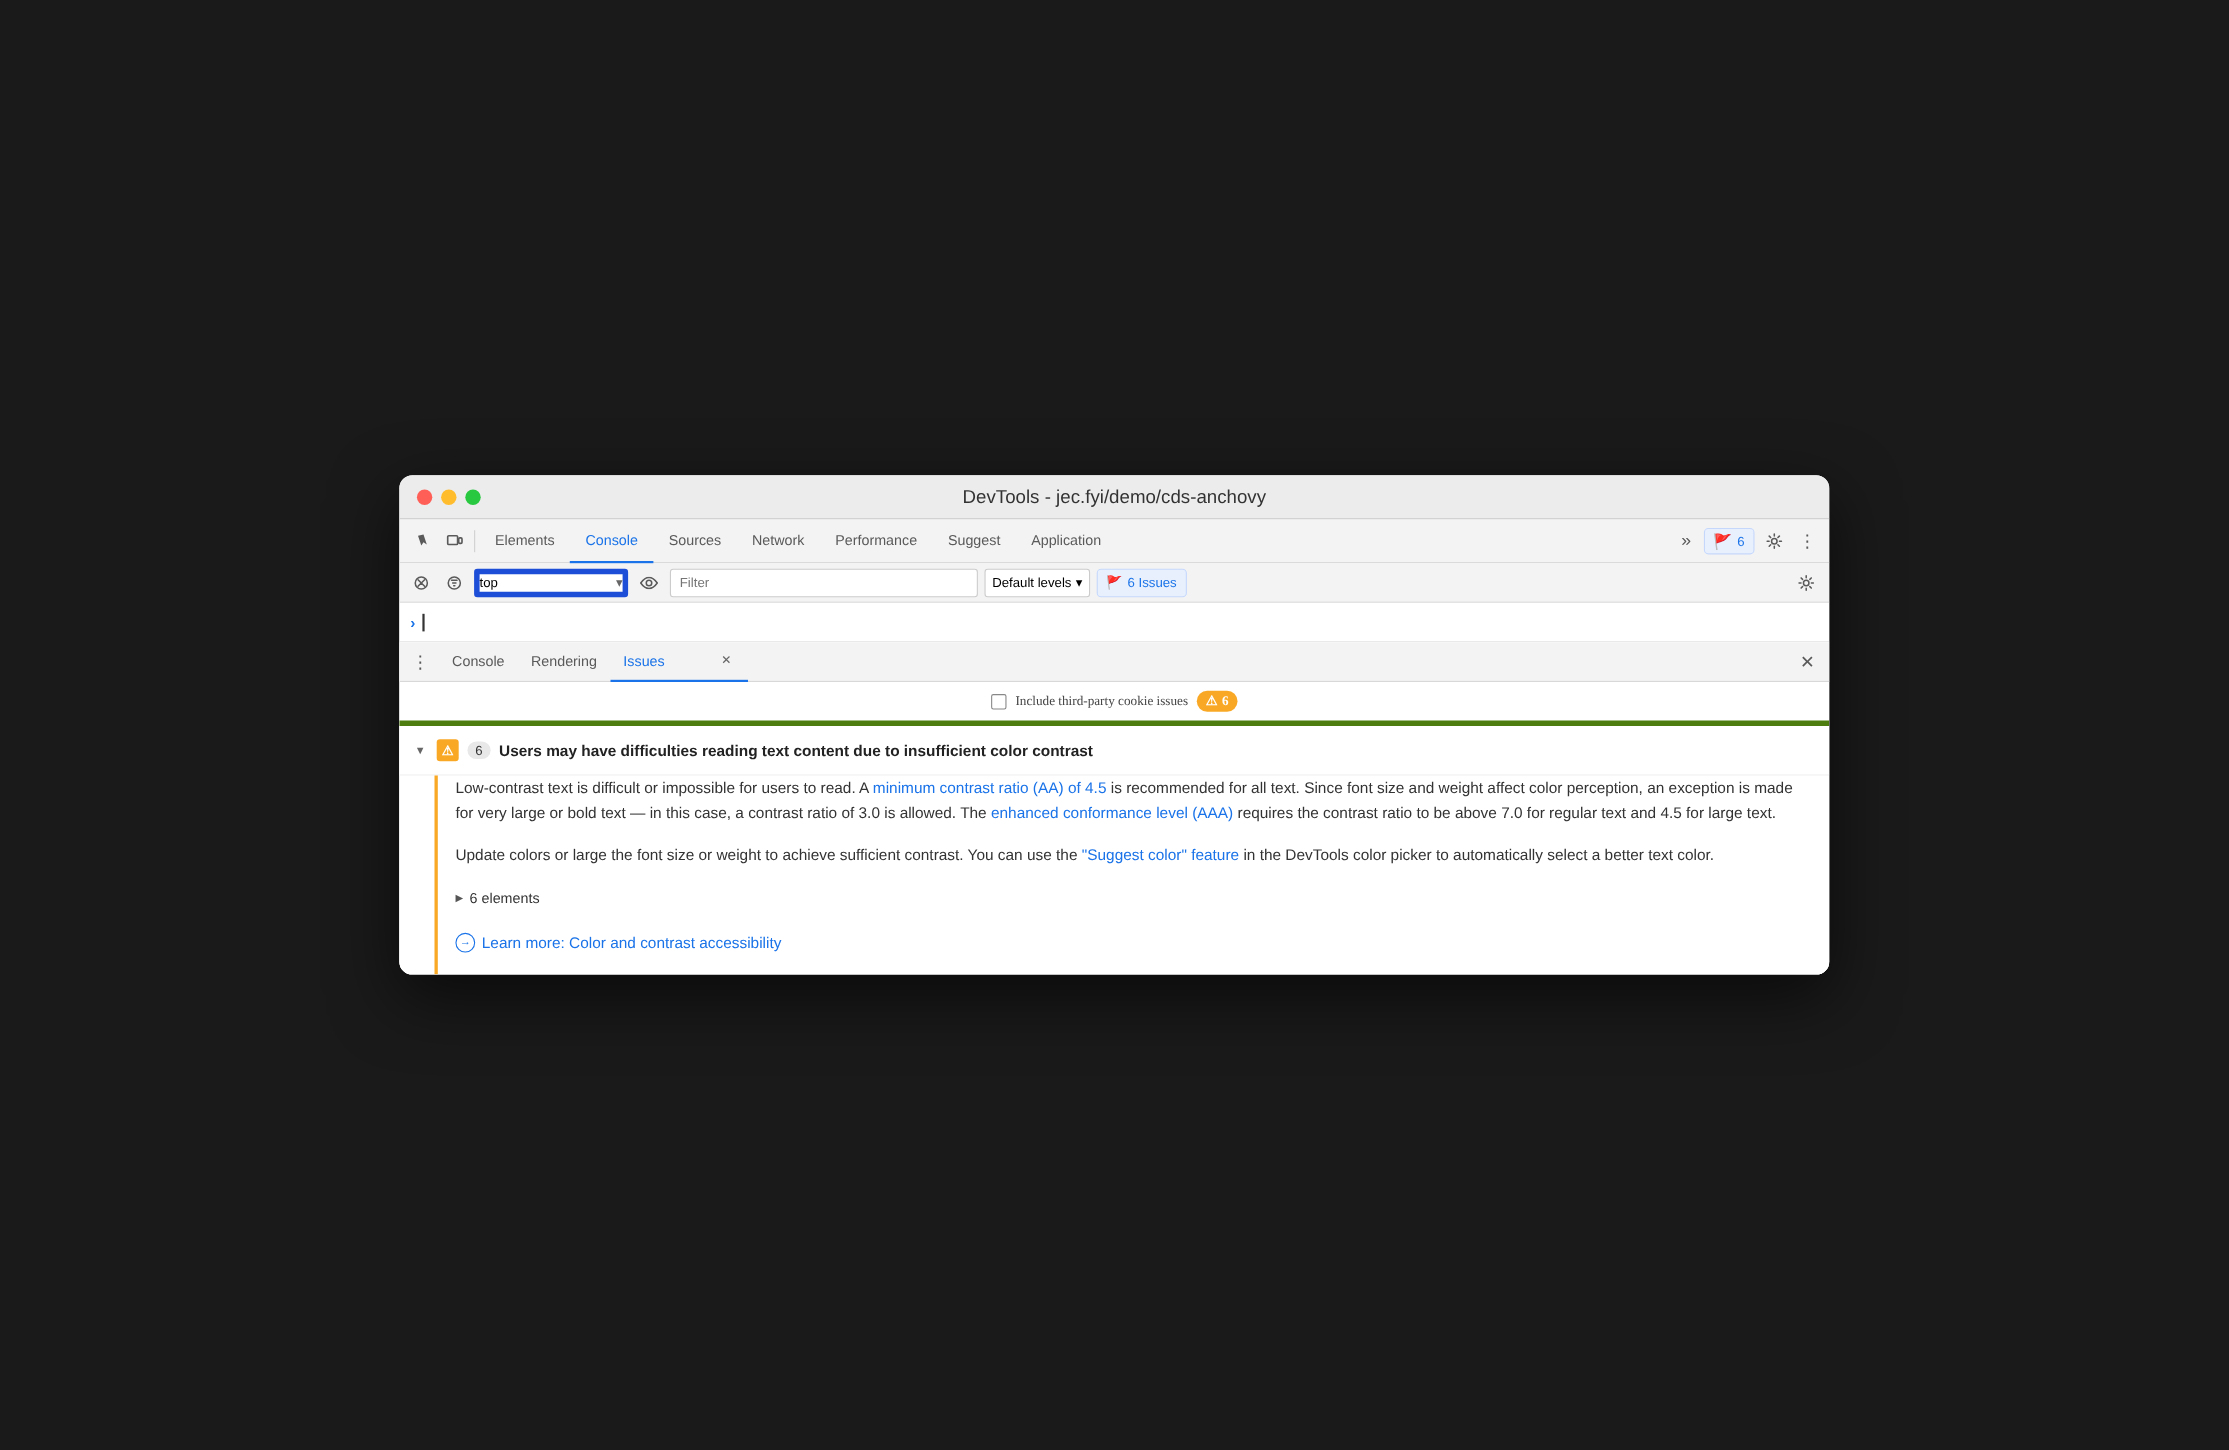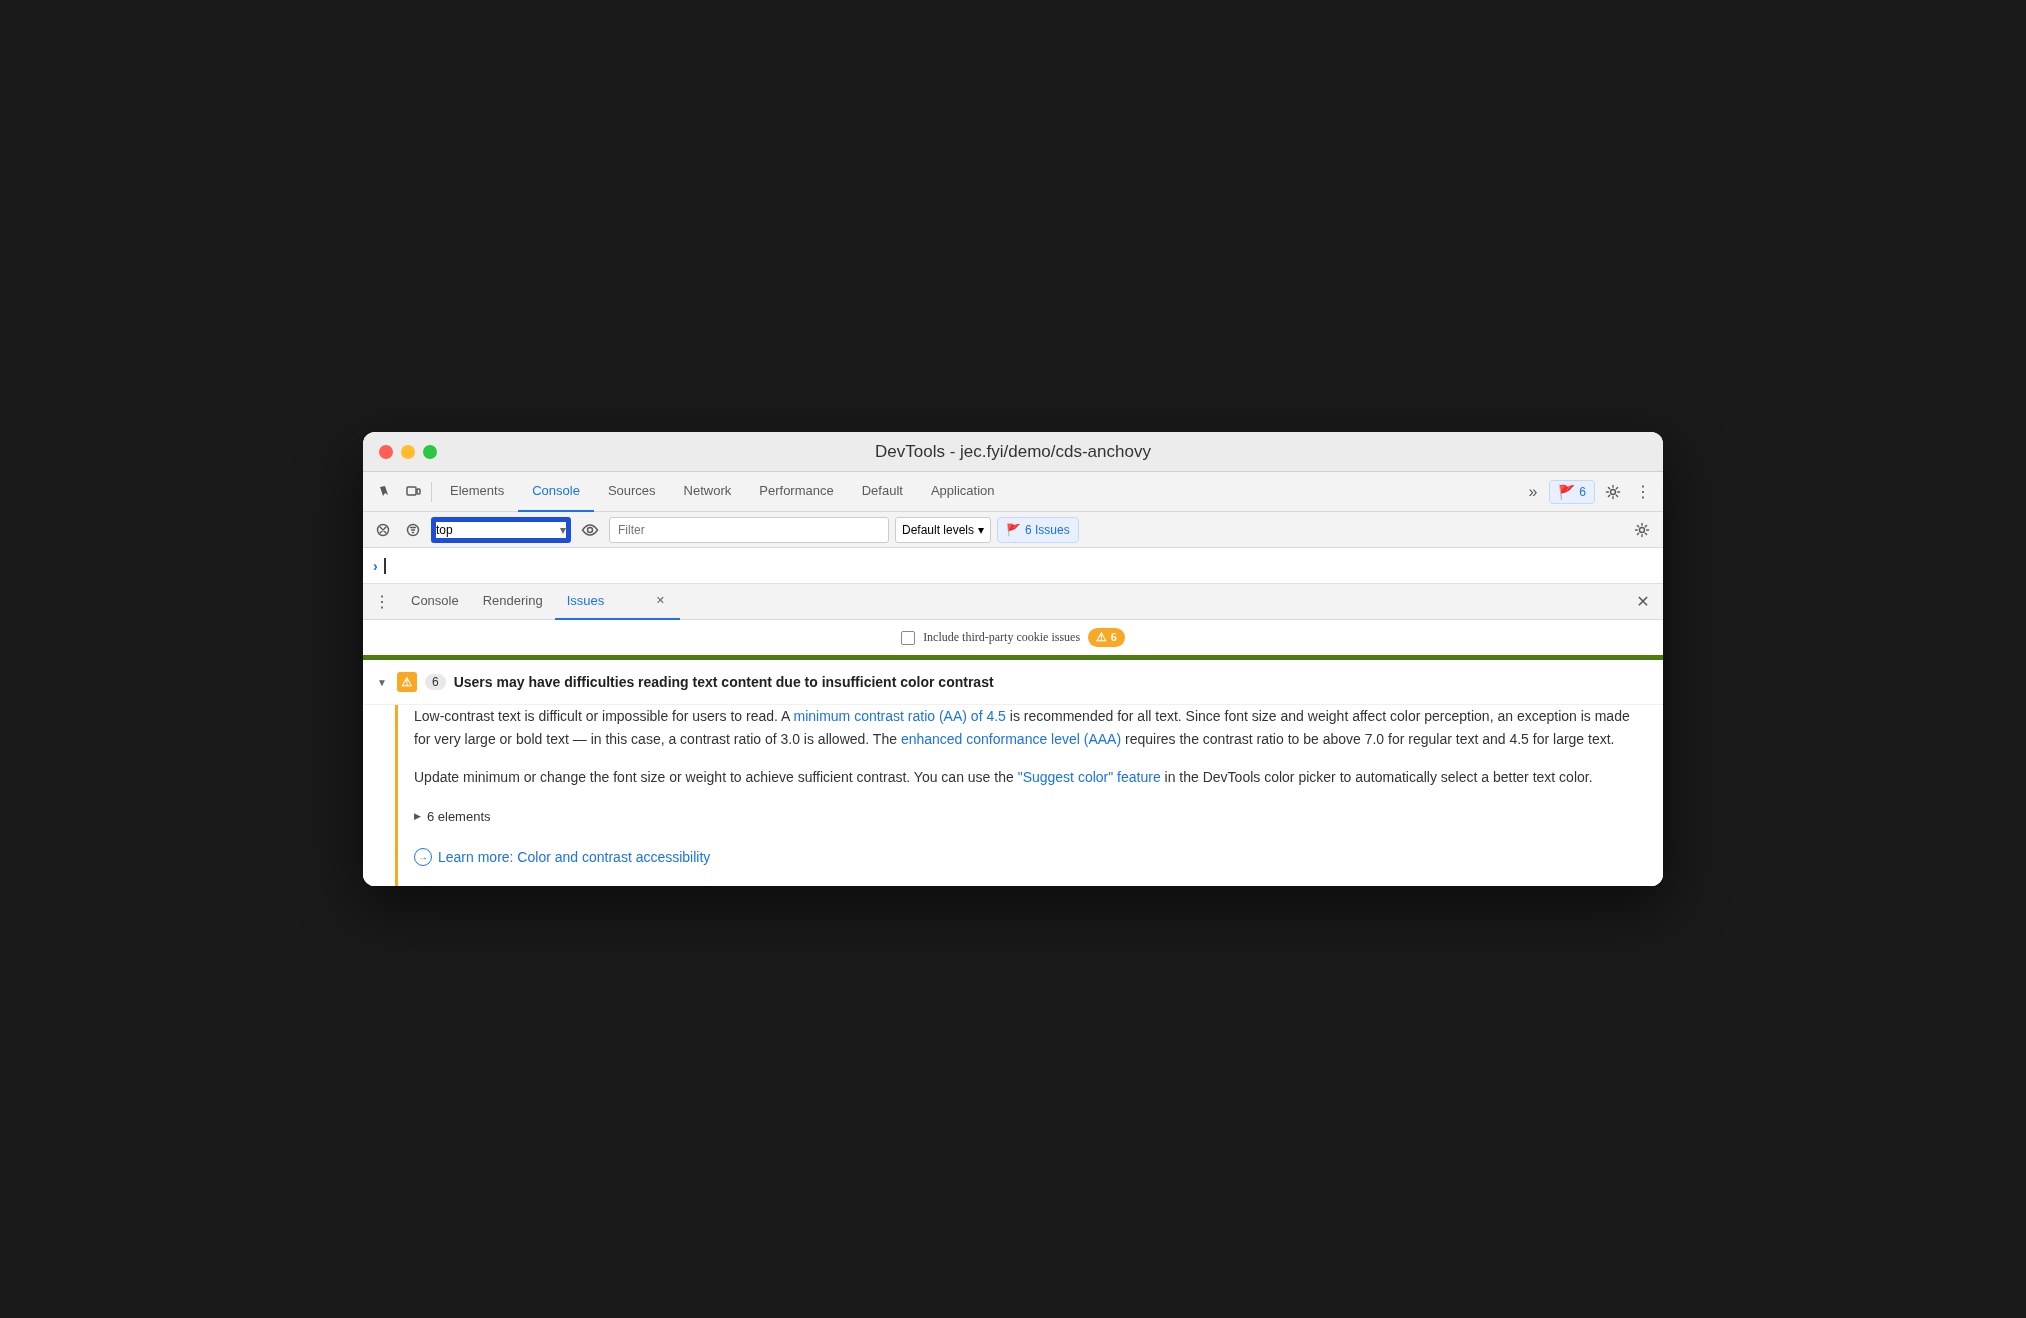--- a/index.html
+++ b/index.html
@@ -567,21 +567,21 @@
       <div class="tab-item">
         <span>Sources</span>
       </div>
       <div class="tab-item">
         <span>Network</span>
       </div>
       <div class="tab-item">
         <span>Performance</span>
       </div>
       <div class="tab-item">
-        <span>Default</span>
+        <span>Suggest</span>
       </div>
       <div class="tab-item">
         <span>Application</span>
       </div>
     </nav>
 
     <div class="toolbar-spacer"></div>
 
     <div class="toolbar-right">
       <button class="more-btn">
@@ -685,21 +685,21 @@
         <span class="issue-count-badge">6</span>
         <span class="issue-title">Users may have difficulties reading text content due to insufficient color contrast</span>
       </div>
 
       <div class="issue-detail">
         <p class="issue-body-text">
           <span>Low-contrast text is difficult or impossible for users to read. A </span><a class="issue-link" href="#">minimum contrast ratio (AA) of 4.5</a><span> is recommended for all text. Since font size and weight affect color perception, an exception is made for very large or bold text — in this case, a contrast ratio of 3.0 is allowed. The </span><a class="issue-link" href="#">enhanced conformance level (AAA)</a><span> requires the contrast ratio to be above 7.0 for regular text and 4.5 for large text.</span>
         </p>
 
         <p class="issue-body-text">
-          <span>Update minimum or change the font size or weight to achieve sufficient contrast. You can use the </span><a class="issue-link" href="#">"Suggest color" feature</a><span> in the DevTools color picker to automatically select a better text color.</span>
+          <span>Update colors or large the font size or weight to achieve sufficient contrast. You can use the </span><a class="issue-link" href="#">"Suggest color" feature</a><span> in the DevTools color picker to automatically select a better text color.</span>
         </p>
 
 
         <div class="issue-elements">
           <span class="issue-elements-arrow">▶</span>
           <span>6 elements</span>
         </div>
 
         <div class="issue-learn-more">
           <div class="learn-more-icon">→</div>

